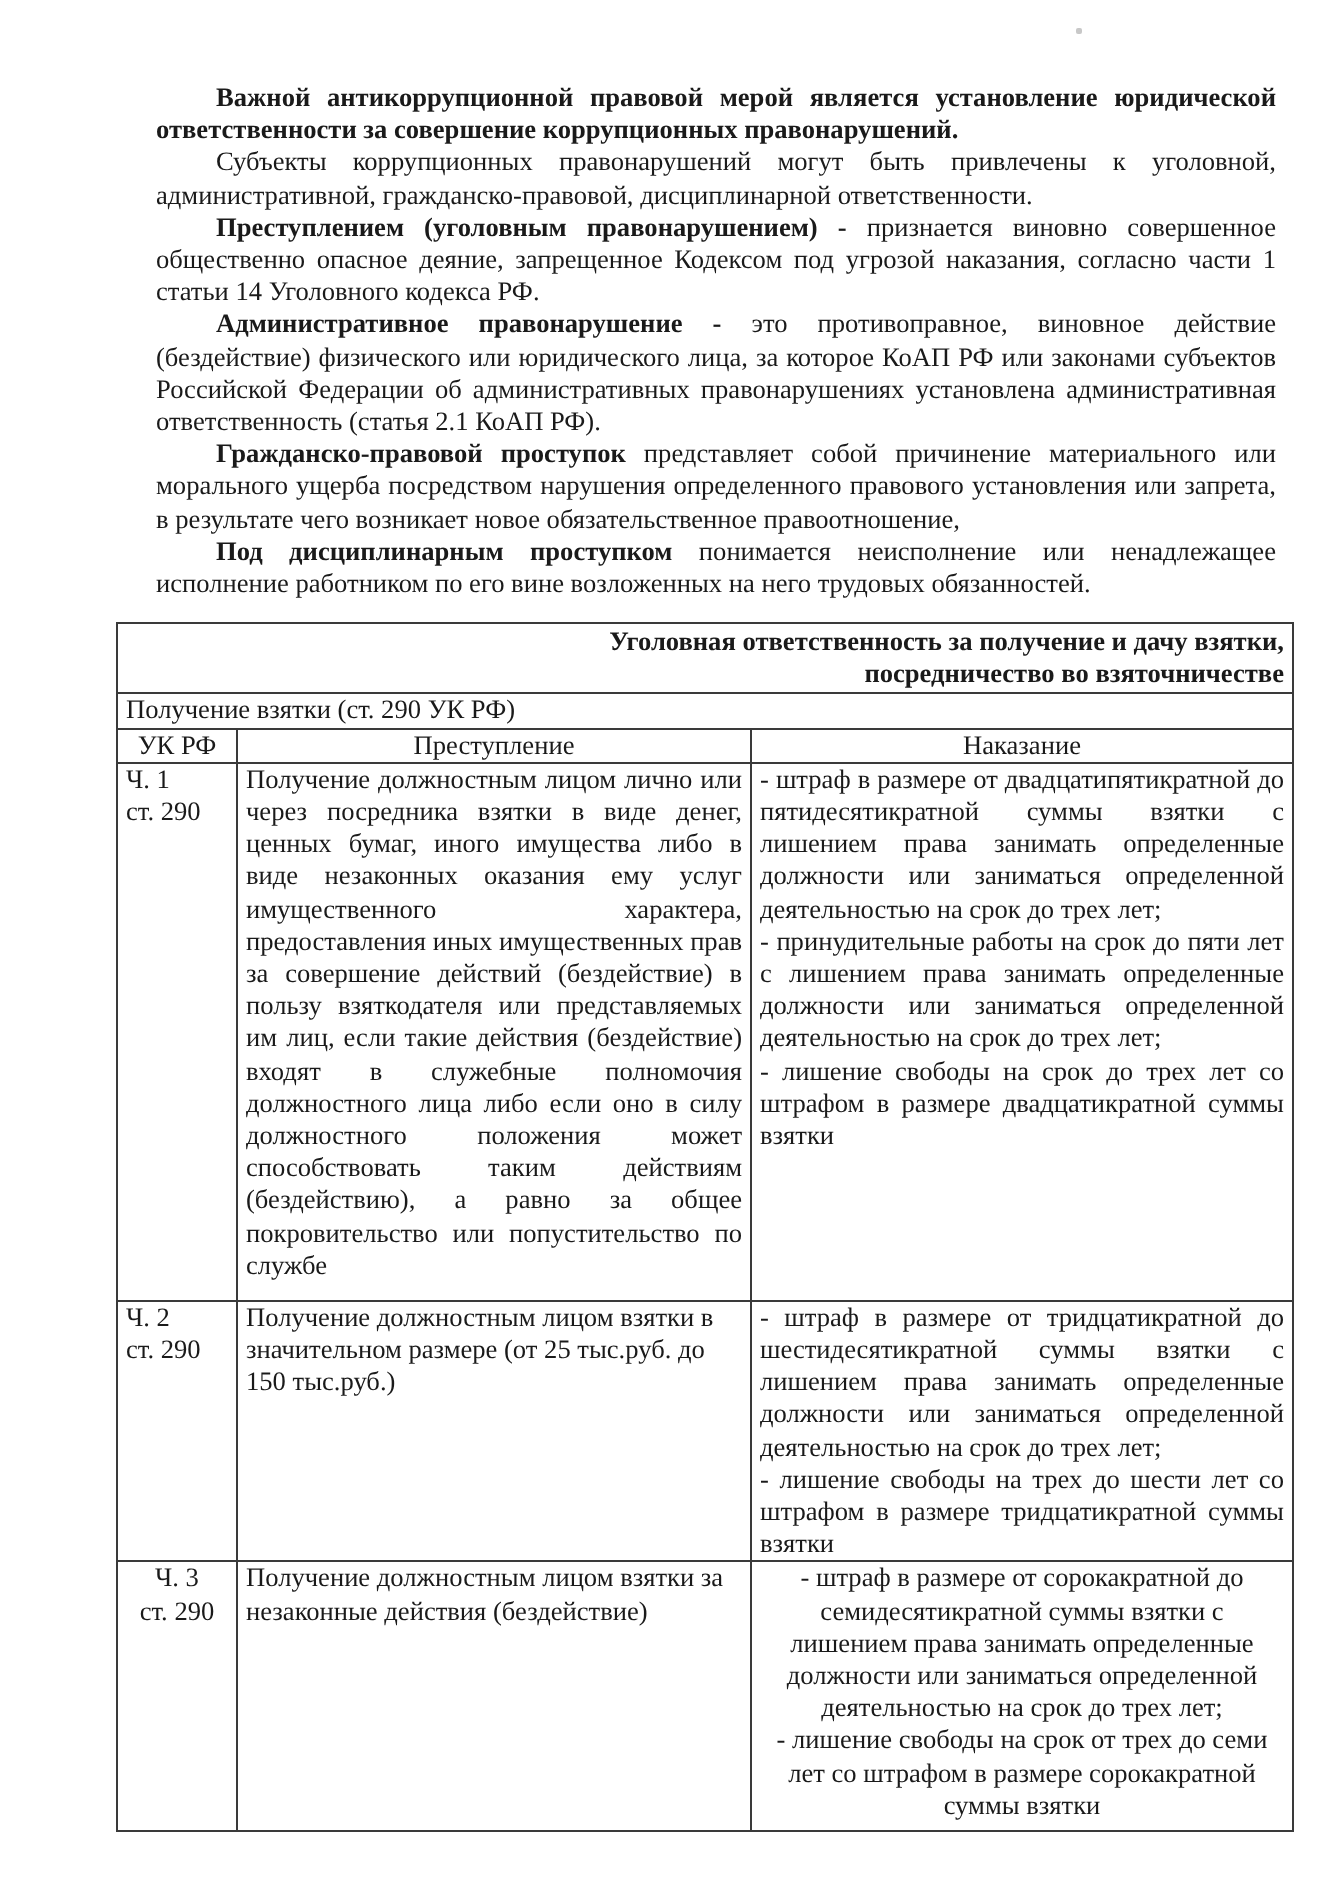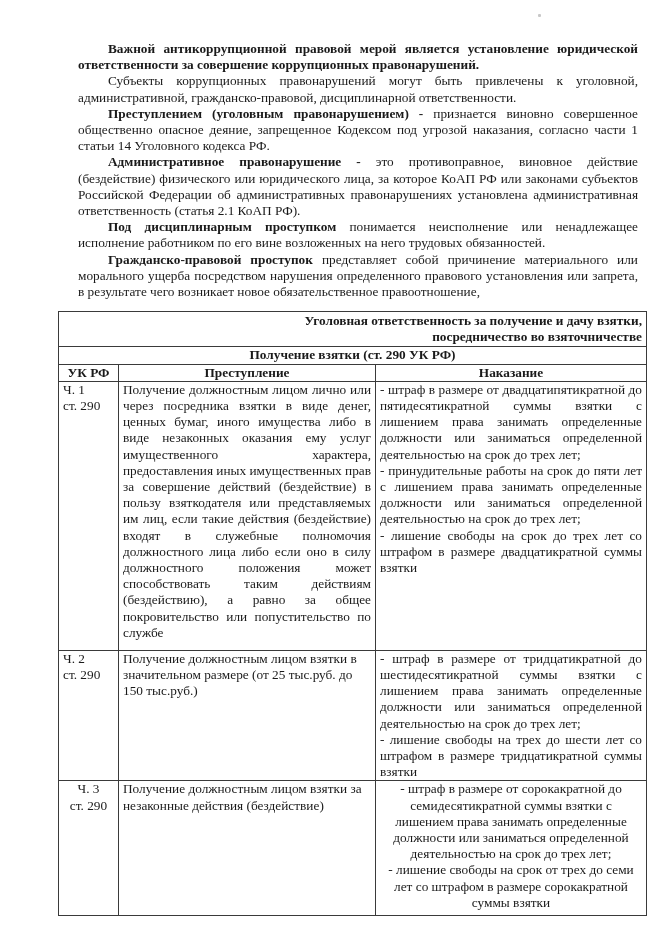--- a/index.html
+++ b/index.html
@@ -57,27 +57,27 @@
     .caption-cell {
       text-align: right;
       font-weight: bold;
       padding-top: 1px !important;
       padding-bottom: 1px !important;
     }
     .caption-cell .line {
       display: block;
     }
     .subcaption-cell {
-      text-align: center;
-      font-weight: bold;
+      text-align: left;
+      font-weight: normal;
       margin-top: 36px;
     }
     th.colhead {
       text-align: center;
-      font-weight: bold;
+      font-weight: normal;
     }
     td.article {
       padding-left: 4px;
       padding-top: 2px;
     }
     td.crime {
       text-align: justify;
       padding-left: 6px;
       padding-right: 8px;
       padding-top: 2px;
@@ -116,24 +116,24 @@
       <b>Важной антикоррупционной правовой мерой является установление юридической ответственности за совершение коррупционных правонарушений.</b>
     </p>
     <p>Субъекты коррупционных правонарушений могут быть привлечены к уголовной, административной, гражданско-правовой, дисциплинарной ответственности.</p>
     <p>
       <b>Преступлением (уголовным правонарушением) -</b><span> признается виновно совершенное общественно опасное деяние, запрещенное Кодексом под угрозой наказания, согласно части 1 статьи 14 Уголовного кодекса РФ.</span>
     </p>
     <p>
       <b>Административное правонарушение -</b><span> это противоправное, виновное действие (бездействие) физического или юридического лица, за которое КоАП РФ или законами субъектов Российской Федерации об административных правонарушениях установлена административная ответственность (статья 2.1 КоАП РФ).</span>
     </p>
     <p>
-      <b>Под дисциплинарным проступком</b><span> понимается неисполнение или ненадлежащее исполнение работником по его вине возложенных на него трудовых обязанностей.</span>
+      <b>Гражданско-правовой проступок</b><span> представляет собой причинение материального или морального ущерба посредством нарушения определенного правового установления или запрета, в результате чего возникает новое обязательственное правоотношение,</span>
     </p>
     <p>
-      <b>Гражданско-правовой проступок</b><span> представляет собой причинение материального или морального ущерба посредством нарушения определенного правового установления или запрета, в результате чего возникает новое обязательственное правоотношение,</span>
+      <b>Под дисциплинарным проступком</b><span> понимается неисполнение или ненадлежащее исполнение работником по его вине возложенных на него трудовых обязанностей.</span>
     </p>
   </div>
 
   <table class="liability">
     <colgroup>
       <col style="width:60px">
       <col style="width:257px">
       <col style="width:271px">
     </colgroup>
     <tbody>

